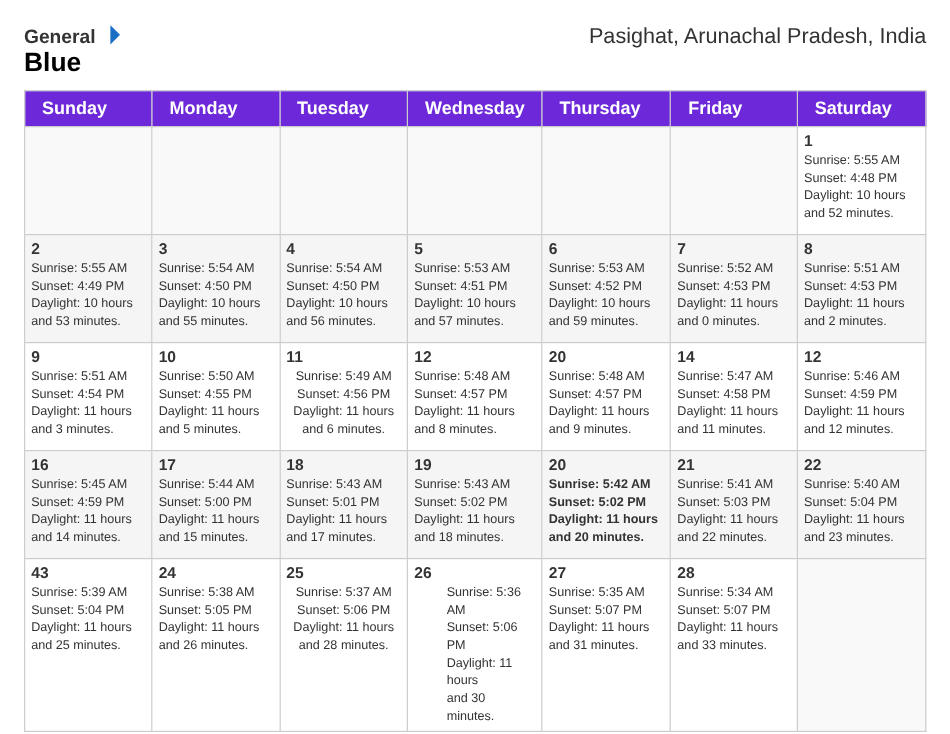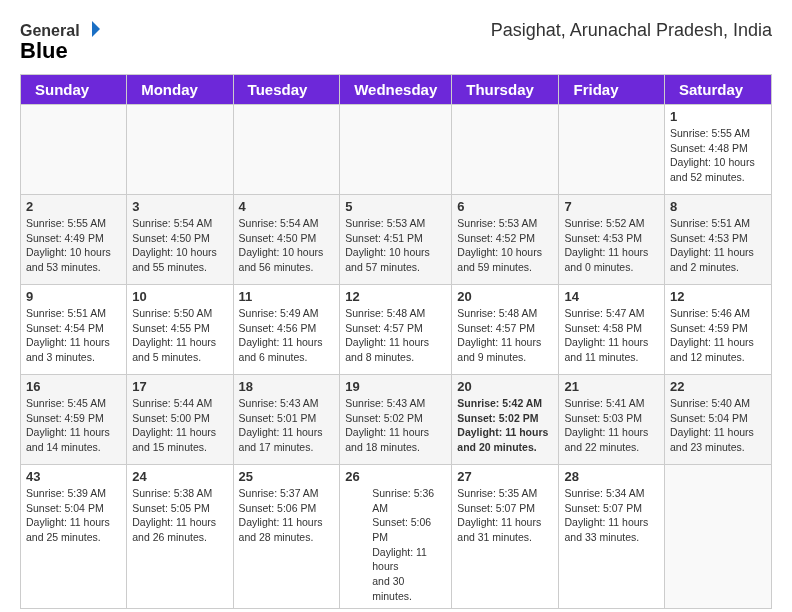--- a/index.html
+++ b/index.html
@@ -191,21 +191,21 @@
         </td>
         <td>
           <span class="day-num">10</span>
           <div class="day-info" style="white-space: pre-line;">Sunrise: 5:50 AM
 Sunset: 4:55 PM
 Daylight: 11 hours
 and 5 minutes.</div>
         </td>
         <td>
           <span class="day-num">11</span>
-          <div class="day-info" style="white-space: pre-line;">Sunrise: 5:49 AM
+          <div class="day-info" style="white-space: pre-line; text-align: center;">Sunrise: 5:49 AM
 Sunset: 4:56 PM
 Daylight: 11 hours
 and 6 minutes.</div>
         </td>
         <td>
           <span class="day-num">12</span>
           <div class="day-info" style="white-space: pre-line;">Sunrise: 5:48 AM
 Sunset: 4:57 PM
 Daylight: 11 hours
 and 8 minutes.</div>
@@ -293,21 +293,21 @@
         </td>
         <td>
           <span class="day-num">24</span>
           <div class="day-info" style="white-space: pre-line;">Sunrise: 5:38 AM
 Sunset: 5:05 PM
 Daylight: 11 hours
 and 26 minutes.</div>
         </td>
         <td>
           <span class="day-num">25</span>
-          <div class="day-info" style="white-space: pre-line;">Sunrise: 5:37 AM
+          <div class="day-info" style="white-space: pre-line; text-align: center;">Sunrise: 5:37 AM
 Sunset: 5:06 PM
 Daylight: 11 hours
 and 28 minutes.</div>
         </td>
         <td>
           <span class="day-num">26</span>
           <div class="day-info" style="white-space: pre-line; margin-left: 27px;">Sunrise: 5:36 AM
 Sunset: 5:06 PM
 Daylight: 11 hours
 and 30 minutes.</div>

